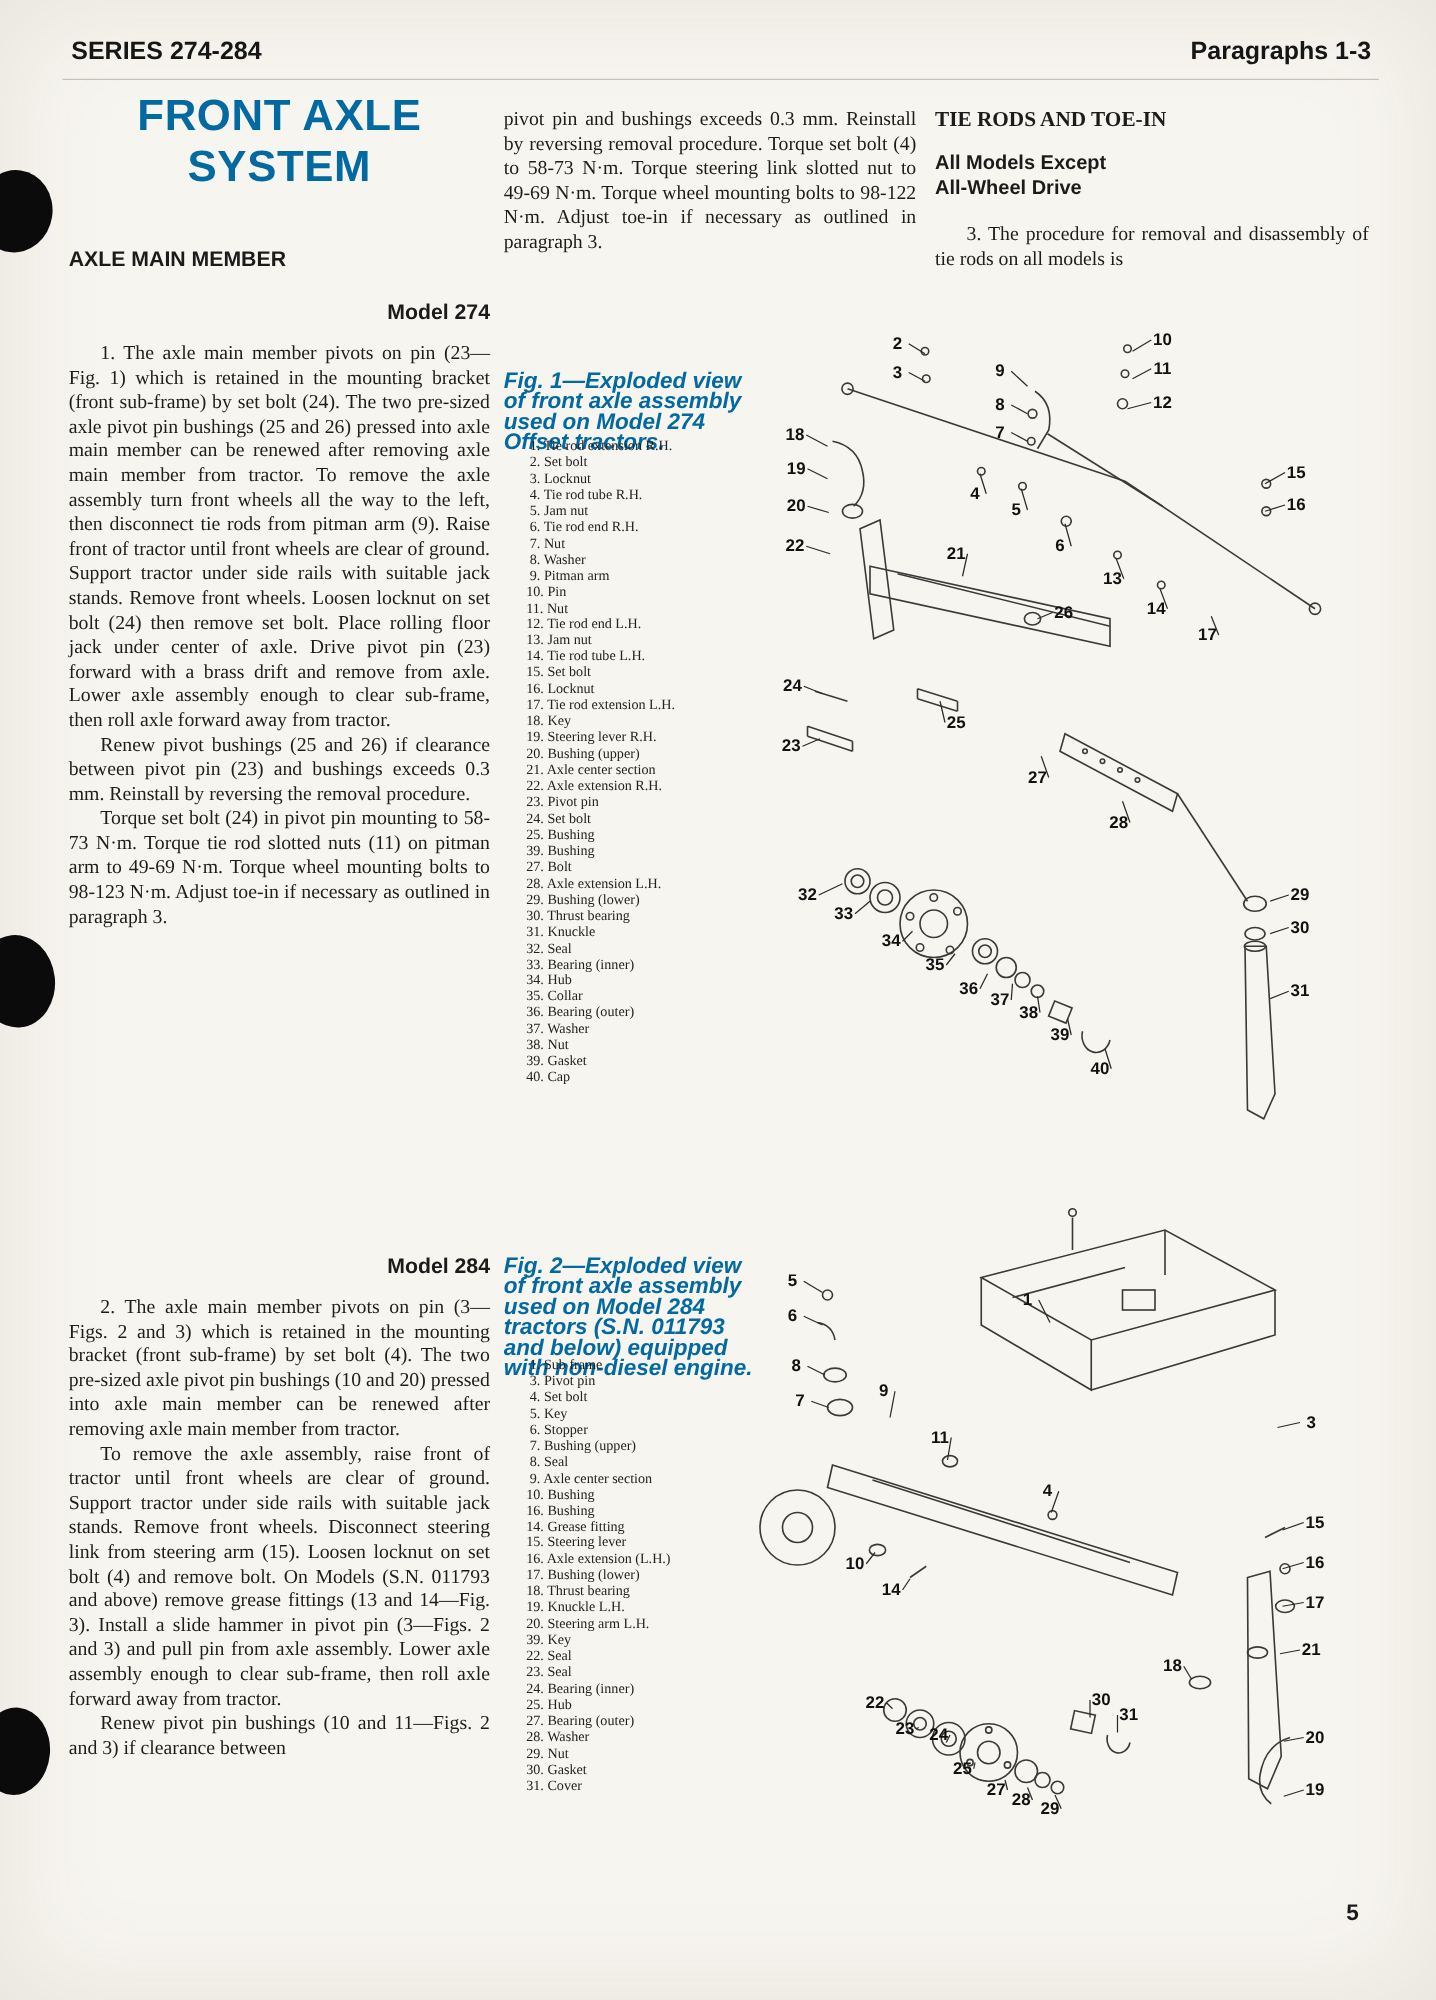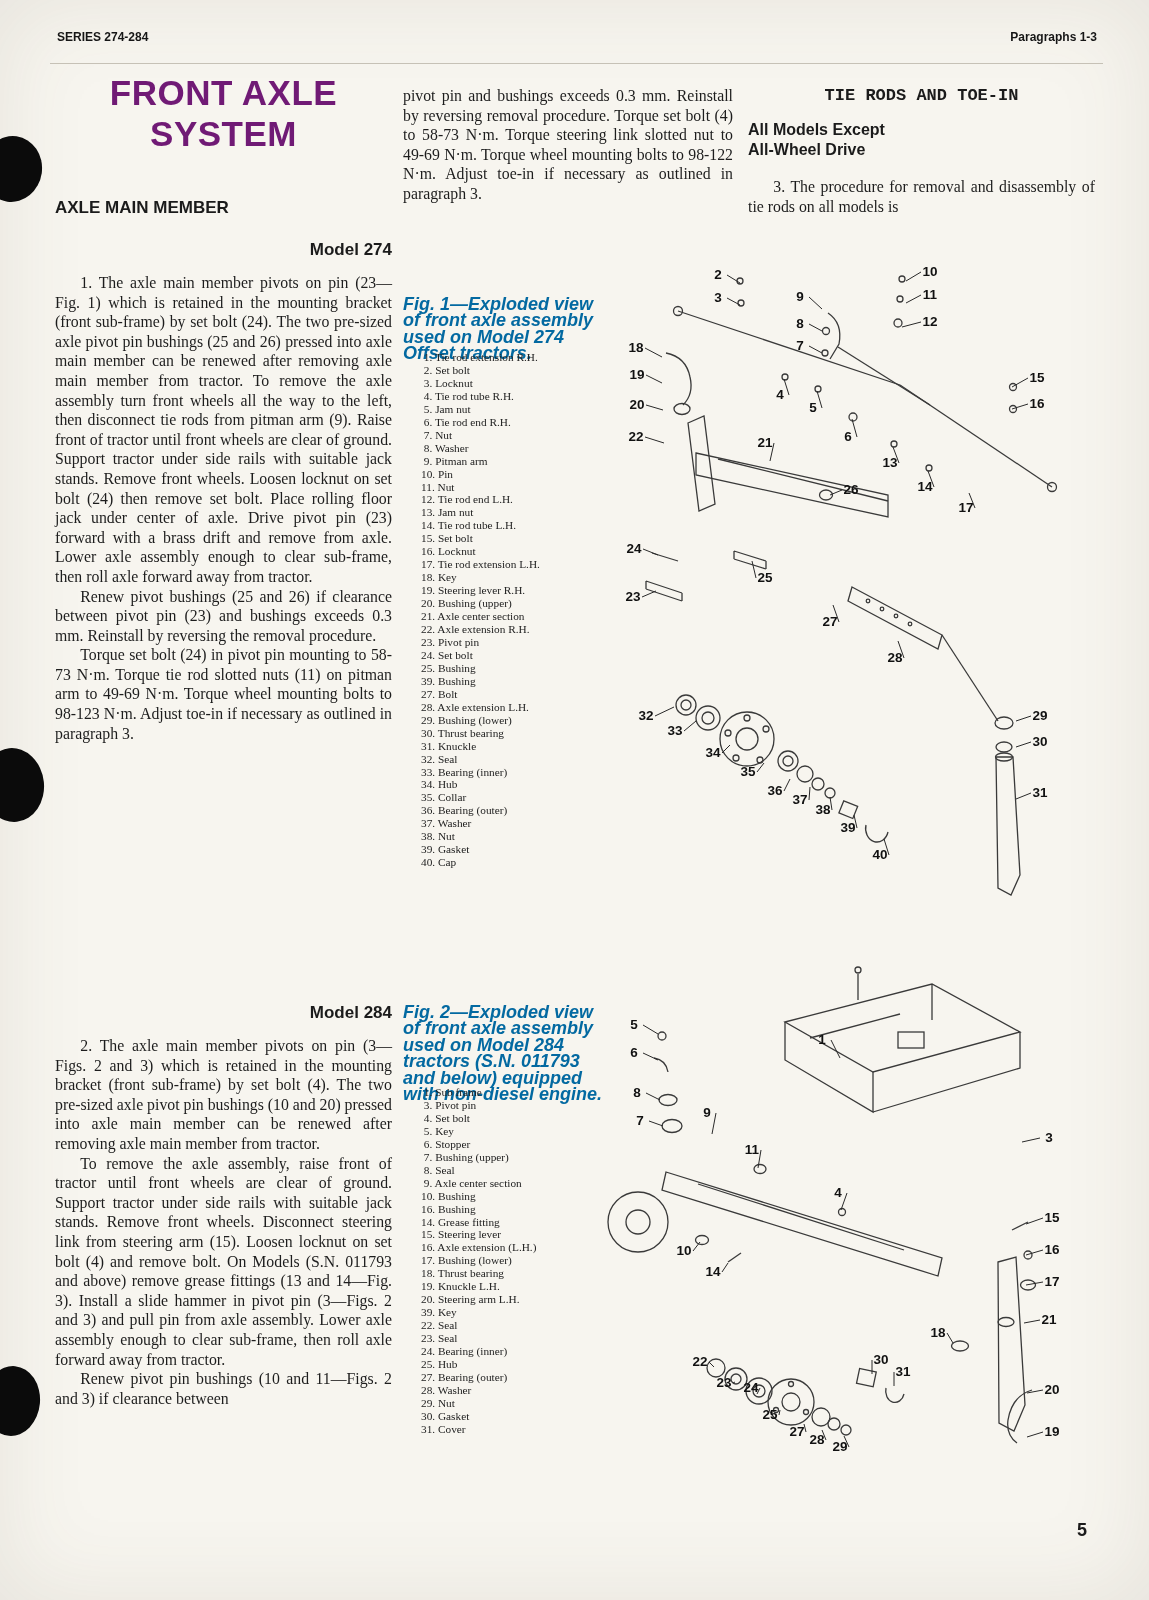--- a/index.html
+++ b/index.html
@@ -10,49 +10,49 @@
     box-shadow:inset 0 0 90px rgba(90,80,60,.10);
   }
   .punch{position:absolute;background:#0b0b0b;border-radius:50%;}
   #punch1{left:-18px;top:136px;width:60px;height:66px;transform:rotate(8deg);}
   #punch2{left:-18px;top:748px;width:62px;height:74px;transform:rotate(-6deg);}
   #punch3{left:-16px;top:1366px;width:56px;height:70px;transform:rotate(5deg);}
 
   .running-head{
     position:absolute;top:30px;left:57px;right:52px;
     display:flex;justify-content:space-between;
-    font-family:"Liberation Sans",sans-serif;font-weight:bold;font-size:12px;
+    font-family:"Liberation Sans",sans-serif;font-weight:bold;font-size:20px;
     color:#161616;
   }
   .head-rule{position:absolute;top:63px;left:50px;right:46px;border-top:1px solid #c6c1b6;}
 
   .left-col{position:absolute;left:55px;top:72px;width:337px;}
   .doc-title{
     margin:0 0 0 0;text-align:center;white-space:pre-line;
     font-family:"Liberation Sans",sans-serif;font-weight:bold;
-    font-size:35px;line-height:41px;letter-spacing:.5px;color:#701a75;
+    font-size:35px;line-height:41px;letter-spacing:.5px;color:#0369a1;
   }
   .section-head{
     margin:44px 0 0;text-align:left;
     font-family:"Liberation Sans",sans-serif;font-weight:bold;font-size:17px;
   }
   .model-head{
     margin:22px 0 0;text-align:right;
     font-family:"Liberation Sans",sans-serif;font-weight:bold;font-size:17px;
   }
   p.body{
     margin:0;font-size:15.8px;line-height:19.6px;
     text-align:justify;text-indent:1.6em;color:#1d1d1d;
   }
   p.body.first{margin-top:13px;}
   p.body.noindent{text-indent:0;}
 
   .mid-col{position:absolute;left:403px;top:86px;width:330px;}
   .right-col{position:absolute;left:748px;top:86px;width:347px;}
-  .tie-head{margin:0;text-align:center;font-family:Liberation Mono, monospace;font-weight:bold;font-size:17px;}
+  .tie-head{margin:0;text-align:left;font-family:Liberation Serif, serif;font-weight:bold;font-size:17px;}
   .tie-sub{margin:15px 0 0;font-family:"Liberation Sans",sans-serif;font-weight:bold;font-size:16px;line-height:20px;white-space:pre-line;}
   .right-col p.body{margin-top:17px;}
 
   .fig-caption{
     position:absolute;width:208px;
     font-family:"Liberation Sans",sans-serif;font-weight:bold;font-style:italic;
     font-size:18px;line-height:16.4px;color:#0369a1;
   }
   #fig1-caption{left:403px;top:296px;}
   #fig2-caption{left:403px;top:1004px;}

